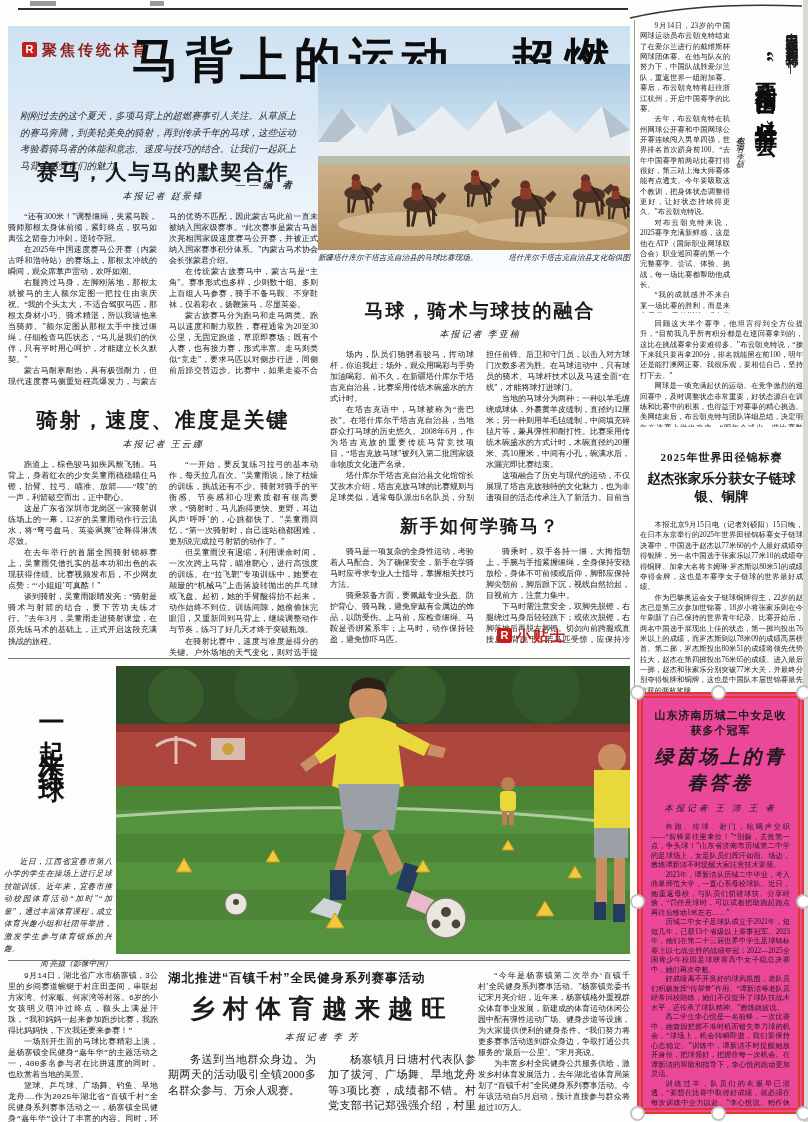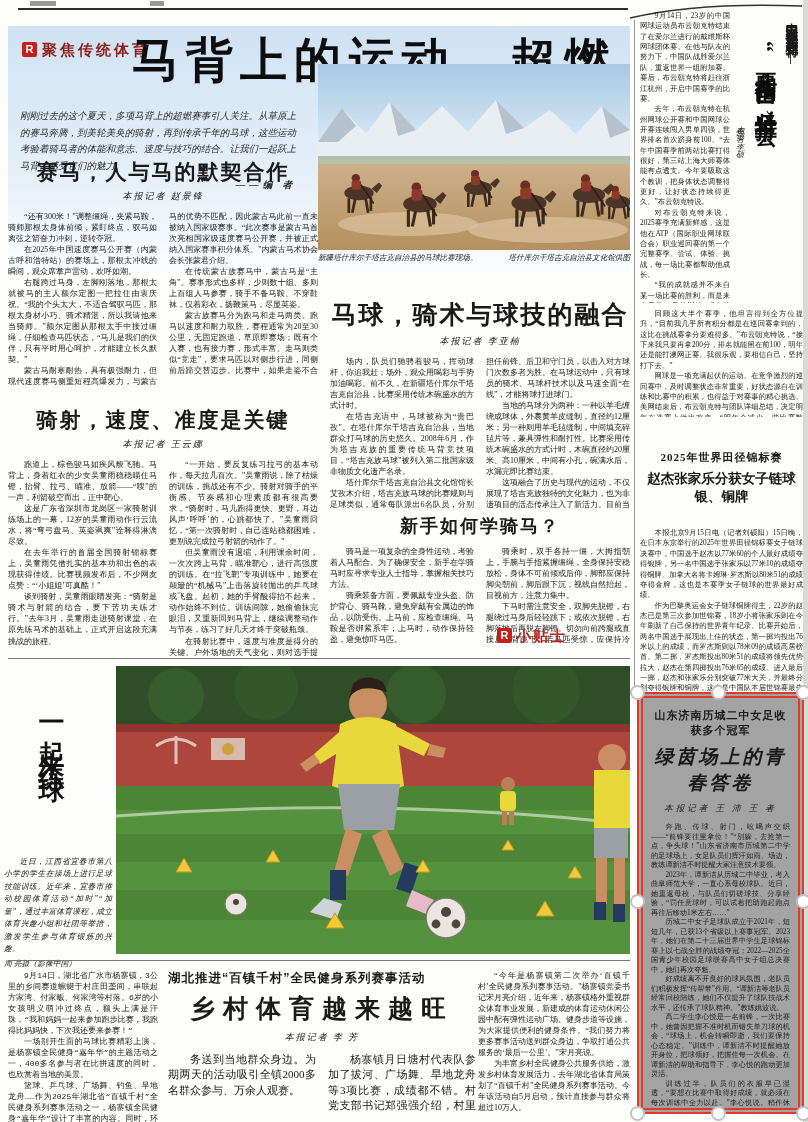--- a/index.html
+++ b/index.html
@@ -39,72 +39,72 @@
   .cols2{column-count:2;}
   .hrule{position:absolute;height:1px;background:#777;}
 
   .saima{left:8px;top:158px;width:310px;}
   .saima .art-title{font-size:21px;}
   .saima .body-cols{height:182px;}
   .qishe{left:8px;top:406px;width:310px;}
   .qishe .art-title{font-size:21px;}
   .qishe .body-cols{height:204px;}
   .maqiu{left:330px;top:298px;width:300px;}
-  .maqiu .art-title{font-size:25px;}
+  .maqiu .art-title{font-size:19px;}
   .maqiu .body-cols{height:158px;}
   .xinshou{left:330px;top:514px;width:300px;}
   .xinshou .art-title{font-size:18px;}
   .xinshou .body-cols{height:100px;}
   .tip-badge{position:absolute;left:497px;top:628px;display:flex;align-items:center;gap:4px;}
   .tip-label{font:700 15px/1 "Liberation Sans",sans-serif;color:#b8231c;letter-spacing:2px;}
 
   
   .lianqiu-title{position:absolute;left:38px;top:708px;writing-mode:vertical-rl;
                  font:700 26px/1 "Liberation Serif",serif;letter-spacing:12px;color:#111;}
   .lianqiu-caption{position:absolute;left:4px;top:856px;width:108px;font-size:7.8px;line-height:1.6;
                    text-align:justify;font-style:italic;}
   .lianqiu-caption p{margin:0;text-indent:2em;}
-  .lianqiu-credit{margin-top:2px;font-style:italic;font-size:7.8px;}
+  .lianqiu-credit{text-align:right;margin-top:2px;font-style:italic;font-size:7.8px;}
   .kids-photo{position:absolute;left:116px;top:666px;width:514px;height:288px;display:block;}
 
   
   .xiangcun{left:8px;top:970px;width:622px;height:152px;overflow:hidden;}
   .xc-col{position:absolute;top:0;font-size:8px;line-height:1.38;text-align:justify;overflow:hidden;}
   .xc-col p{margin:0;text-indent:2em;}
   .xc-col1{left:0;width:150px;height:152px;font-family:Liberation Mono, monospace;}
   .xc-mid{position:absolute;left:160px;top:0;width:308px;}
   .xc-kicker{text-align:left;font:700 12.5px/1.3 "Liberation Sans",sans-serif;letter-spacing:1px;}
   .xc-title{text-align:center;font-weight:700;font-size:25px;letter-spacing:8px;margin-top:6px;}
   .xc-byline{text-align:center;font-size:9px;font-style:italic;letter-spacing:2px;margin-top:6px;}
   .xc-midcols{column-count:2;column-gap:12px;margin-top:8px;font-size:11px;line-height:1.38;
               text-align:justify;height:62px;overflow:hidden;}
   .xc-midcols p{margin:0;text-indent:2em;}
   .xc-col4{left:470px;width:152px;height:152px;}
 
   
   .vrule{position:absolute;left:634px;top:20px;width:1px;height:670px;background:#9a9a9a;}
-  .tennis{left:640px;top:11px;width:163px;}
+  .tennis{left:640px;top:21px;width:163px;}
   .tn-row{display:flex;flex-direction:row;height:292px;overflow:hidden;}
   .tn-body{width:90px;font-size:7.3px;line-height:1.42;text-align:justify;overflow:hidden;}
   .tn-body p{margin:0;text-indent:2em;}
   .tn-byline{writing-mode:vertical-rl;font-size:8px;font-style:italic;letter-spacing:3px;margin-top:108px;width:14px;}
   .tn-title{writing-mode:vertical-rl;font:700 22px/1.1 "Liberation Serif",serif;letter-spacing:3px;
             margin-top:30px;width:34px;color:#0d0d0d;}
   .tn-kicker{writing-mode:vertical-rl;font-size:12.5px;font-weight:700;letter-spacing:2px;width:22px;margin-top:2px;}
   .tn-wide{margin-top:6px;font-size:7.3px;line-height:1.42;text-align:justify;height:108px;overflow:hidden;}
   .tn-wide p{margin:0;text-indent:2em;}
 
   .tianjing{left:640px;top:450px;width:163px;}
   .tj-kicker{text-align:center;font-weight:700;font-size:11px;letter-spacing:1px;}
   .tj-title{text-align:center;font:700 13.5px/1.3 "Liberation Sans",sans-serif;margin-top:5px;}
-  .tj-body{margin-top:23px;font-size:7.3px;line-height:1.42;text-align:justify;height:188px;overflow:hidden;}
+  .tj-body{margin-top:15px;font-size:7.3px;line-height:1.42;text-align:justify;height:188px;overflow:hidden;}
   .tj-body p{margin:0;text-indent:2em;}
 
   
-  .redbox{position:absolute;left:637px;top:692px;width:167px;height:422px;border:2px solid #df3a2c;background:#a3a3a3;}
+  .redbox{position:absolute;left:637px;top:692px;width:167px;height:422px;border:2px solid #df3a2c;background:#ec4899;}
   .redbox-inner{position:absolute;left:2px;top:2px;right:2px;bottom:2px;border:2px solid #df3a2c;
                 padding:10px 8px 6px 8px;overflow:hidden;}
   .punch{position:absolute;width:15px;height:15px;border-radius:50%;background:#fff;border:2px solid #c2c2c2;z-index:3;}
   .rb-kicker{text-align:center;font-weight:700;font-size:11px;letter-spacing:1px;}
   .rb-title{text-align:center;font-weight:700;font-size:19px;letter-spacing:3px;margin-top:6px;font-style:italic;}
   .rb-byline{text-align:center;font-size:8.5px;font-style:italic;letter-spacing:3px;margin-top:7px;}
   .rb-body{margin-top:8px;font-size:7.2px;line-height:1.32;text-align:justify;height:288px;overflow:hidden;}
   .rb-body p{margin:0;text-indent:2em;}
 </style>
 </head>

